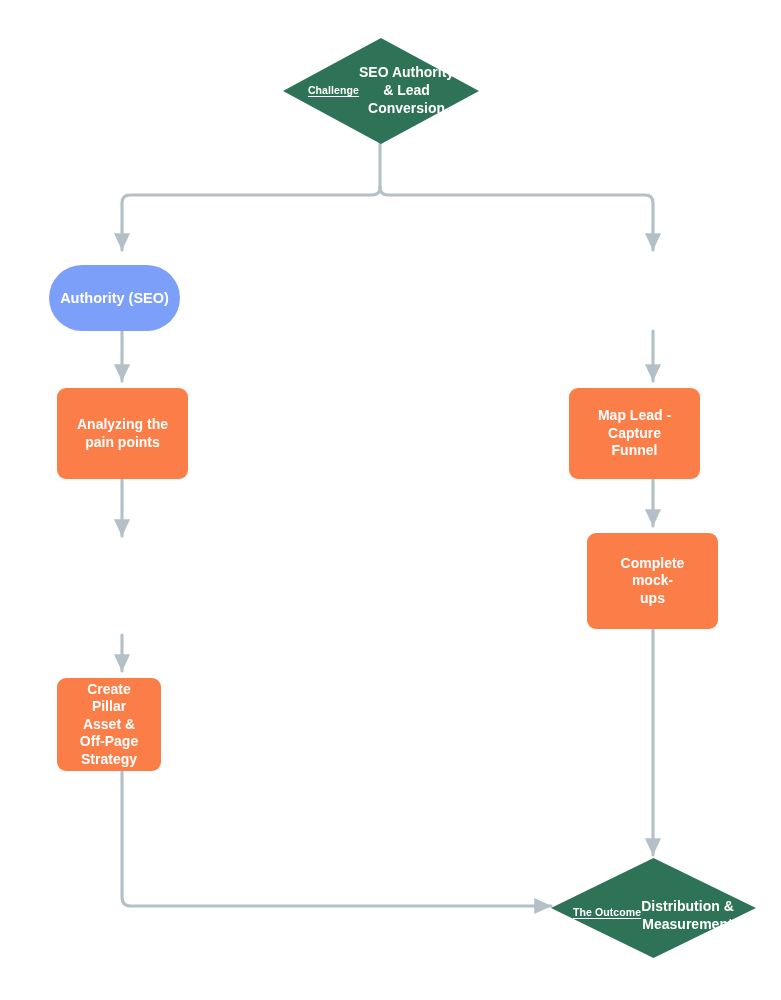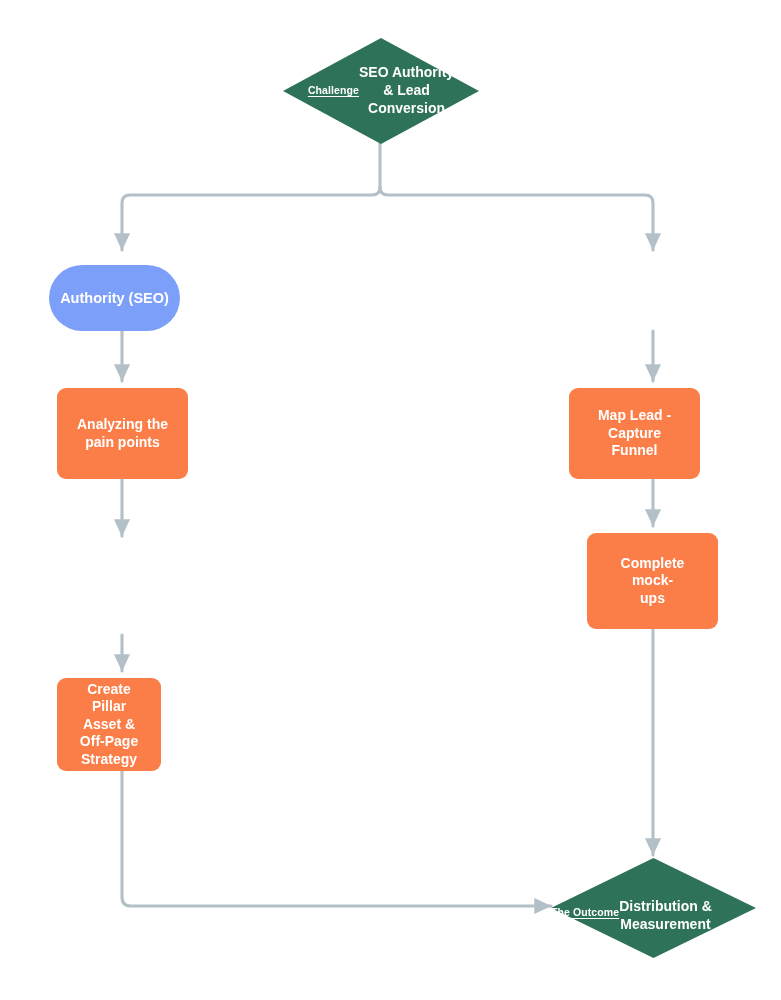--- a/index.html
+++ b/index.html
@@ -163,19 +163,19 @@
   <div class="node proc" style="left:587px; top:533px; width:131px; height:96px;align-items:flex-end;">
     <span class="proc-text">Complete mock-
 ups</span>
   </div>
 
   <div class="diamond-wrap" style="left:551px; top:858px; width:205px; height:100px;">
     <svg class="diamond-shape" viewBox="0 0 205 100" preserveAspectRatio="none" xmlns="http://www.w3.org/2000/svg">
       <path d="M102.5,0 L205,50 L102.5,100 L0,50 Z" fill="#2E7257"></path>
     </svg>
     <div class="diamond-label" style="justify-content:flex-start; padding-top:8px;">
-      <span class="kicker" style="margin-bottom:6px;">The Outcome</span>
+      <span class="kicker" style="margin-bottom:6px;margin-left:22px;">The Outcome</span>
       <span class="diamond-title">Distribution &amp;
 Measurement</span>
     </div>
   </div>
 
 </div>
 
 </body></html>

